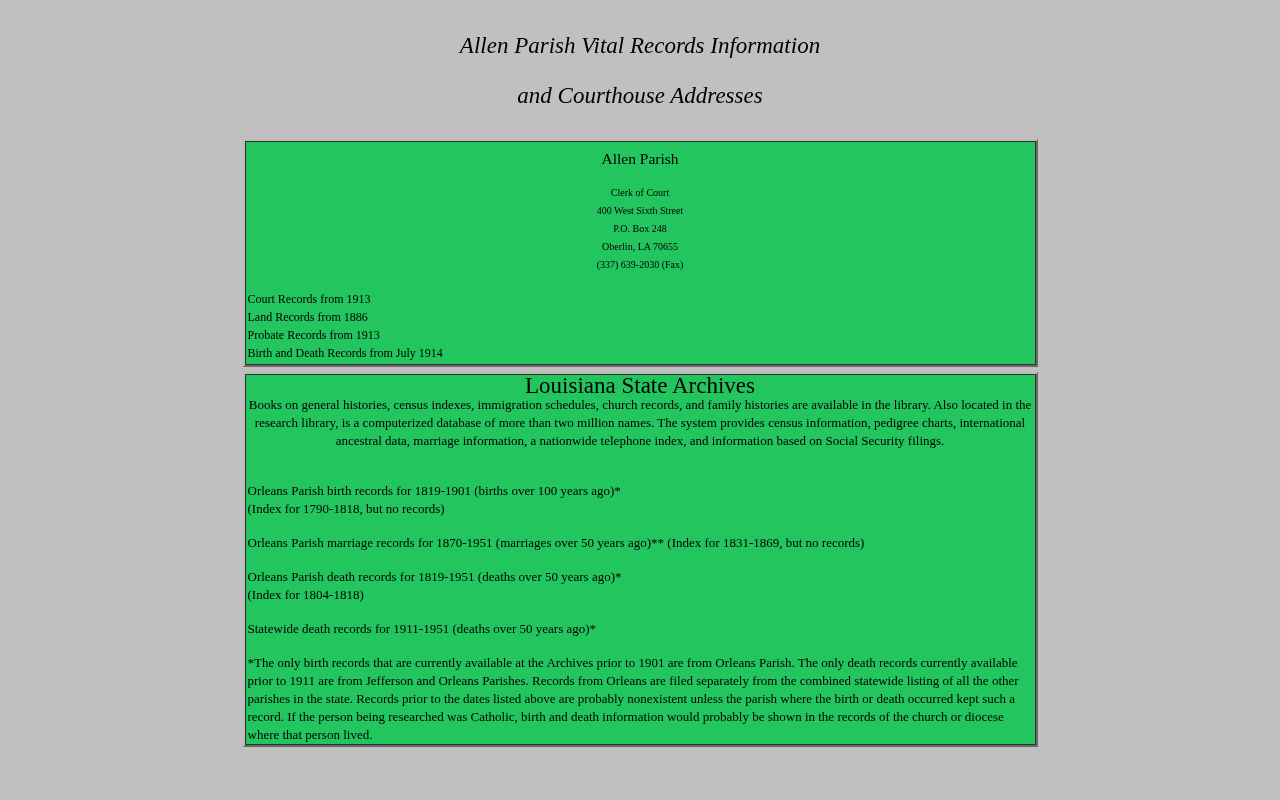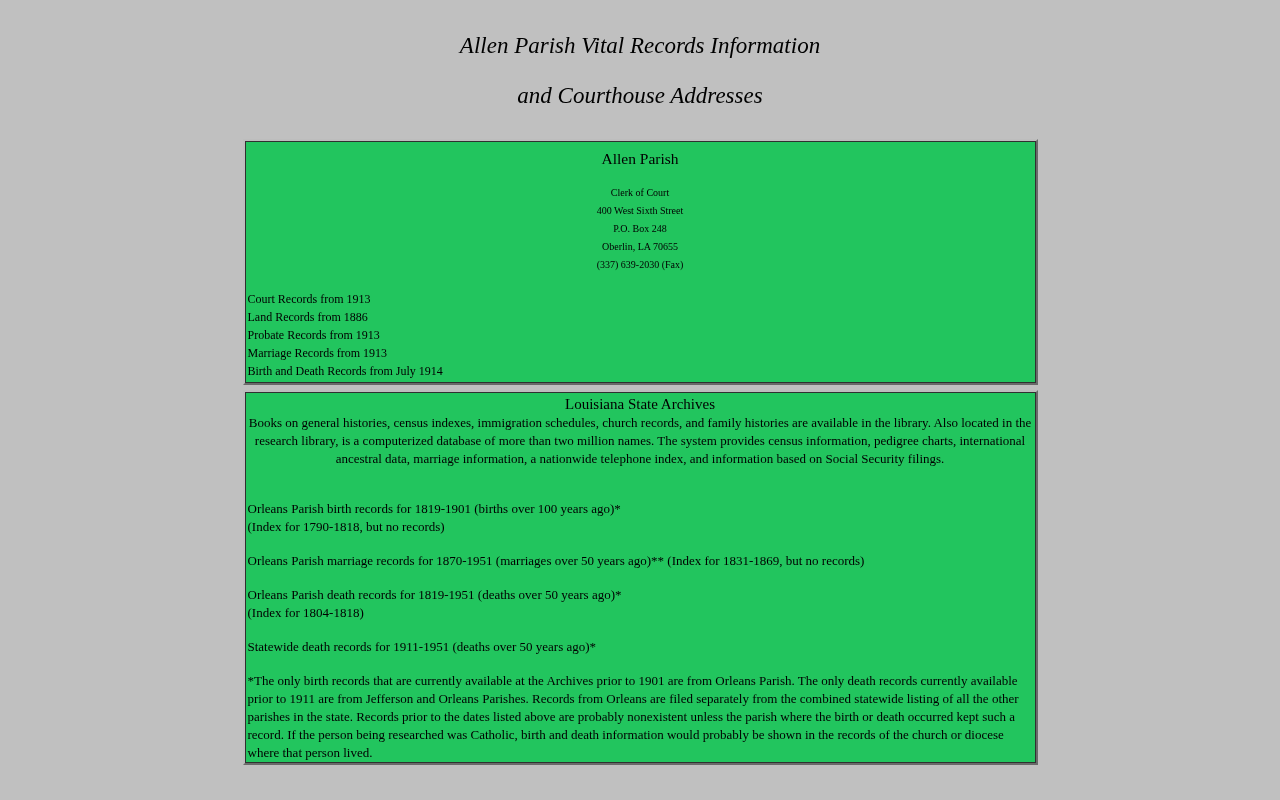--- a/index.html
+++ b/index.html
@@ -63,21 +63,21 @@
   .records-list {
     margin-top: 16px;
     padding-bottom: 2px;
   }
   .records-list div {
     font-size: 12px;
     line-height: 18px;
   }
 
   .section-heading {
-    font-size: 15px;
+    font-size: 23px;
     line-height: 20px;
     text-align: center;
     padding-top: 1px;
   }
   .para {
     font-size: 13px;
     line-height: 18px;
   }
   .para.center { text-align: center; }
   .para.leftal { text-align: left; }
@@ -101,21 +101,20 @@
       <div class="addr-line">400 West Sixth Street</div>
       <div class="addr-line">P.O. Box 248</div>
       <div class="addr-line">Oberlin, LA 70655</div>
       <div class="addr-line">(337) 639-2030 (Fax)</div>
     </div>
 
     <div class="records-list left">
       <div>Court Records from 1913</div>
       <div>Land Records from 1886</div>
       <div>Probate Records from 1913</div>
-      <div>Marriage Records from 1913</div>
       <div>Birth and Death Records from July 1914</div>
     </div>
 
   </div>
 </div>
 
 <div class="outer-table second">
   <div class="inner-cell">
 
     <div class="section-heading">Louisiana State Archives</div>

